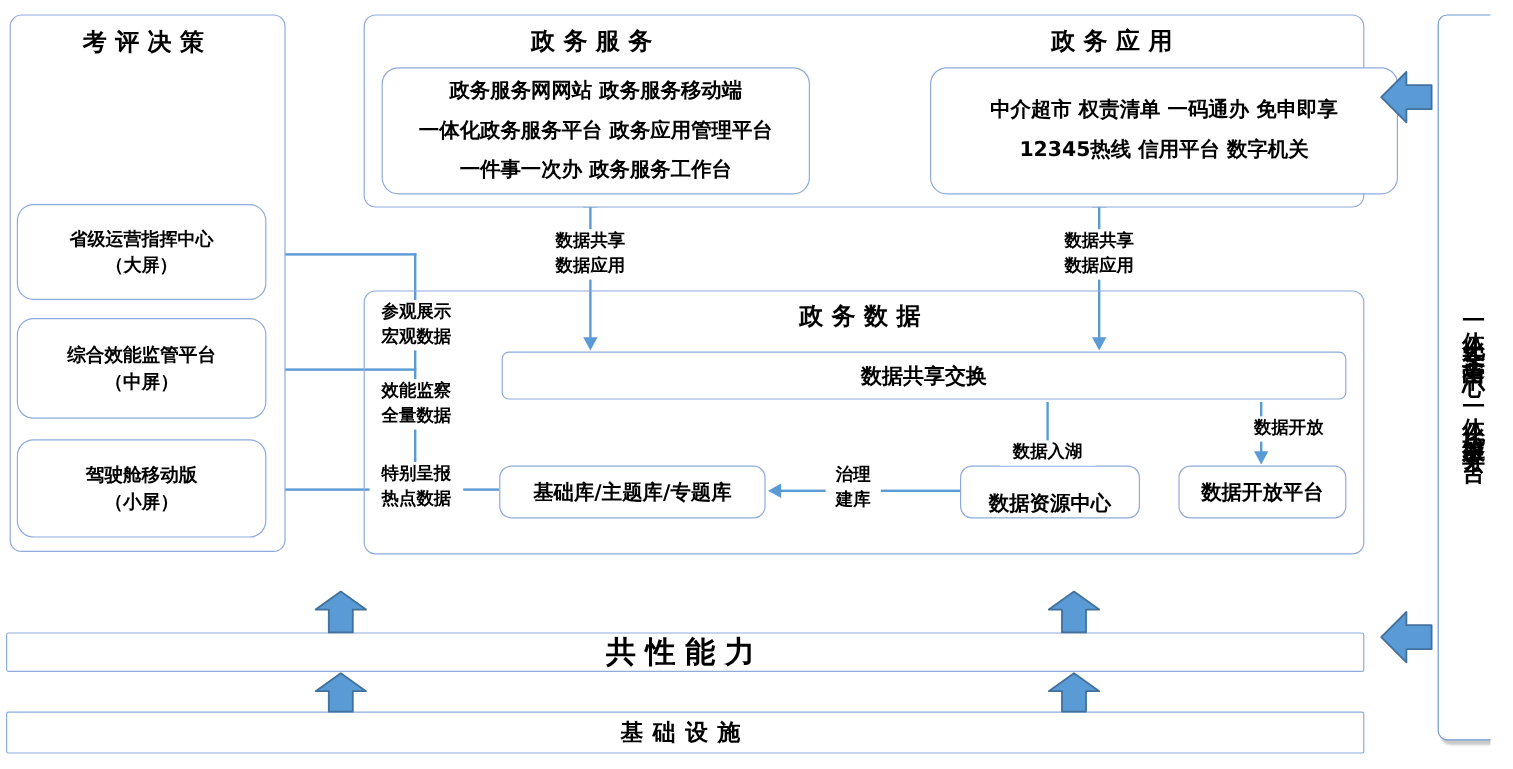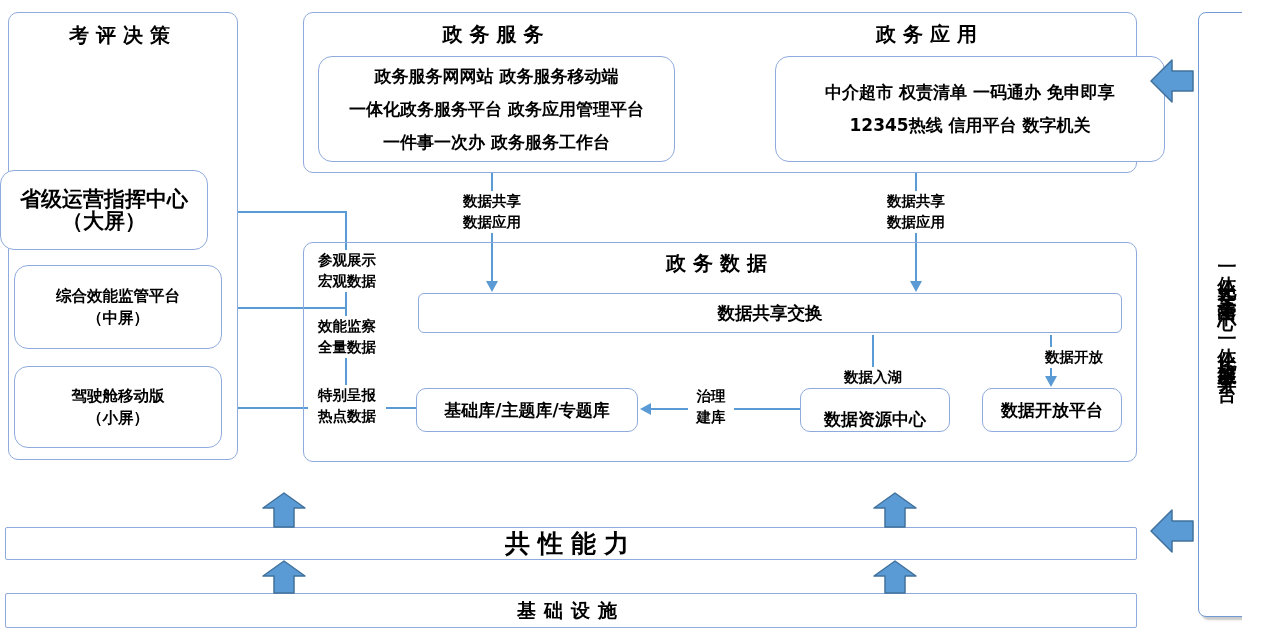--- a/index.html
+++ b/index.html
@@ -69,21 +69,21 @@
   <div class="line" style="left:1050px; top:335px; width:2px; height:44px;"></div>
   <div class="ah-down" style="left:1045px; top:376px;"></div>
 
   <div class="line" style="left:646px; top:408px; width:154px; height:2px;"></div>
   <div class="ah-left" style="left:640px; top:403px;"></div>
 
   <div class="box rounded-md" style="left:8px; top:12px; width:230px; height:448px;"></div>
   <div class="section-title" style="left:8px; top:22px; width:230px;">考评决策</div>
 
 
-  <div class="box rounded-lg center-text" style="left:0; top:170px; width:208px; height:80px; font-size:21px; line-height:22px;">
+  <div class="box rounded-lg center-text" style="left:14px; top:170px; width:208px; height:80px; font-size:15px; line-height:22px;">
     <div>省级运营指挥中心</div>
     <div>（大屏）</div>
   </div>
 
   <div class="box rounded-lg center-text" style="left:14px; top:265px; width:208px; height:84px; font-size:15.5px; line-height:22px;">
     <div>综合效能监管平台</div>
     <div>（中屏）</div>
   </div>
 
   <div class="box rounded-lg center-text" style="left:14px; top:366px; width:208px; height:82px; font-size:15.5px; line-height:22px;">

